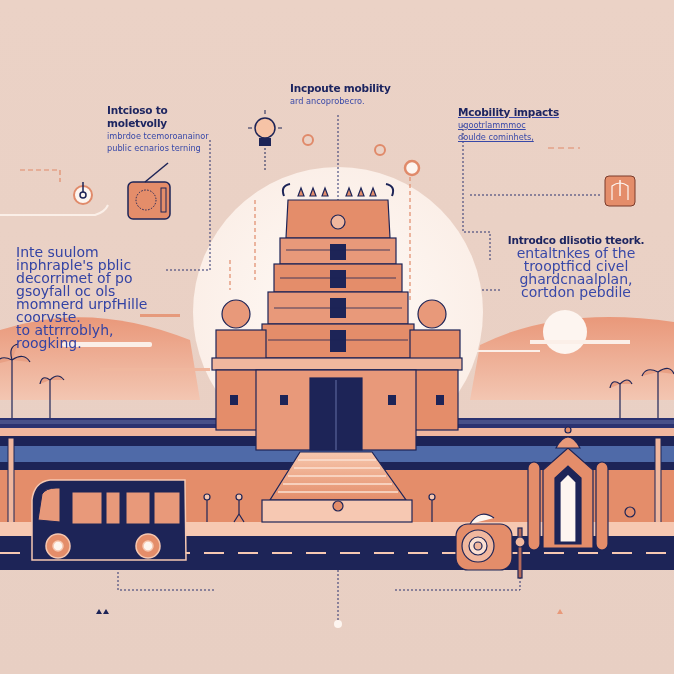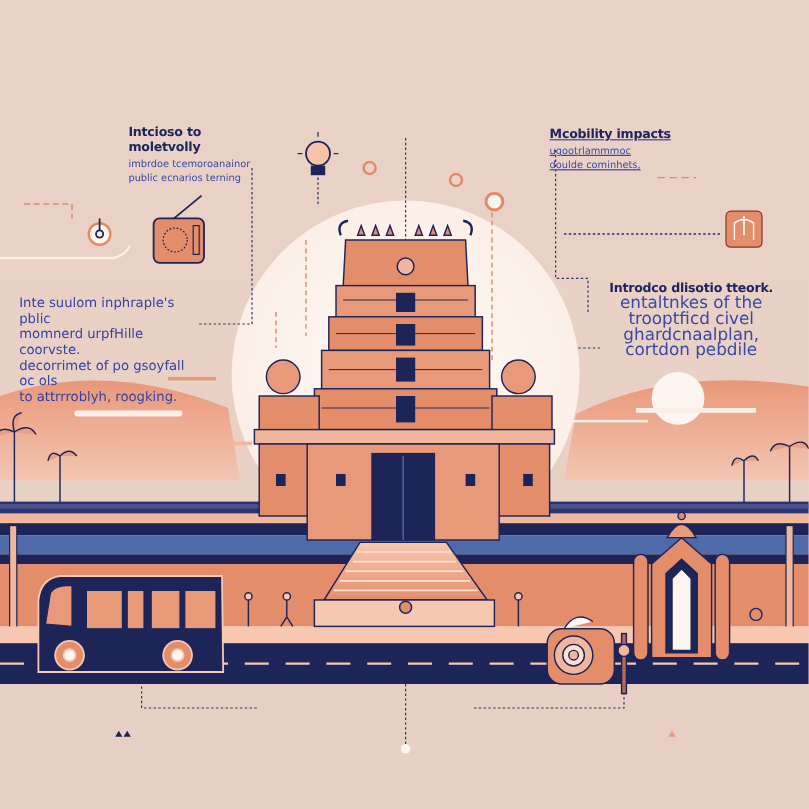--- a/index.html
+++ b/index.html
@@ -6,21 +6,21 @@
   body { width:674px; height:674px; overflow:hidden; background:#ecd3c7; font-family:"Liberation Sans", sans-serif; }
   .stage { position:relative; width:674px; height:674px; background:linear-gradient(#ebd2c6,#e8cfc3); overflow:hidden; }
   svg.art { position:absolute; left:0; top:0; width:674px; height:674px; }
   .txt { position:absolute; color:#3848a8; font-family:"DejaVu Sans", sans-serif; }
   .txt .h { color:#1d2560; font-weight:bold; font-size:10.5px; letter-spacing:-0.2px; display:block; line-height:13px; }
   .txt .b { font-size:8.2px; line-height:12px; display:block; }
   #t1 { left:107px; top:104px; width:120px; }
   #t2 { left:290px; top:82px; width:120px; text-align:left; }
   #t3 { left:458px; top:106px; width:120px;text-decoration:underline; }
   #t4 { left:16px; top:246px; width:150px; }
-  #t4 .b { font-size:11px; line-height:13px; color:#3343a4; }
+  #t4 .b { font-size:14px; line-height:13px; color:#3343a4; }
   #t5 { left:491px; top:234px; width:170px;text-align:center; }
   #t5 .b { font-size:14px; line-height:13px; }
 </style>
 </head>
 <body>
 
 <div class="stage">
 
 <svg class="art" viewBox="0 0 674 674" xmlns="http://www.w3.org/2000/svg">
   <defs>
@@ -241,31 +241,35 @@
   <path d="M557 614 l3 -5 l3 5z" fill="#e8997a"></path>
   <circle cx="338" cy="624" r="4" fill="#fdf5f0"></circle>
 </svg>
 
 <div class="txt" id="t1">
   <span class="h">Intcioso to moletvolly</span>
   <span class="b">imbrdoe tcemoroanainor</span>
   <span class="b">public ecnarios terning</span>
 </div>
 
+<div class="txt" id="t2">
+  <span class="h">Incpoute mobility</span>
+  <span class="b">ard ancoprobecro.</span>
+</div>
 
 <div class="txt" id="t3">
   <span class="h">Mcobility impacts</span>
   <span class="b">ugootrlammmoc</span>
   <span class="b">doulde cominhets,</span>
 </div>
 
 <div class="txt" id="t4">
   <span class="b">Inte suulom inphraple's pblic</span>
+  <span class="b">decorrimet of po gsoyfall oc ols</span>
   <span class="b">momnerd urpfHille coorvste.</span>
-  <span class="b">decorrimet of po gsoyfall oc ols</span>
   <span class="b">to attrrroblyh, roogking.</span>
 </div>
 
 <div class="txt" id="t5">
   <span class="h">Introdco dlisotio tteork.</span>
   <span class="b">entaltnkes of the trooptficd civel</span>
   <span class="b">ghardcnaalplan, cortdon pebdile</span>
 </div>
 
 </div>

